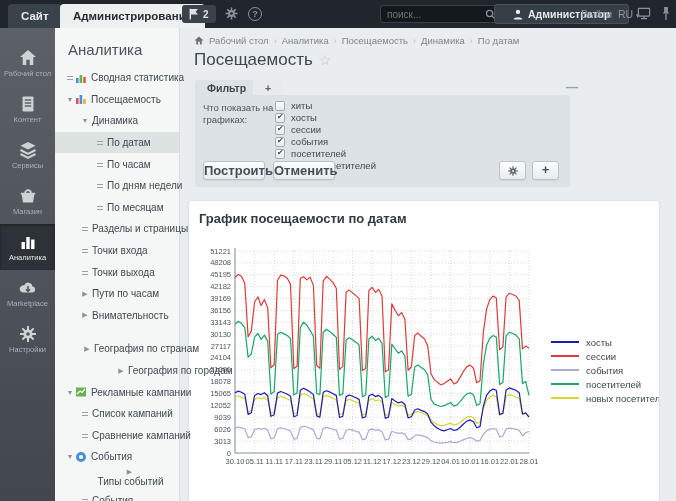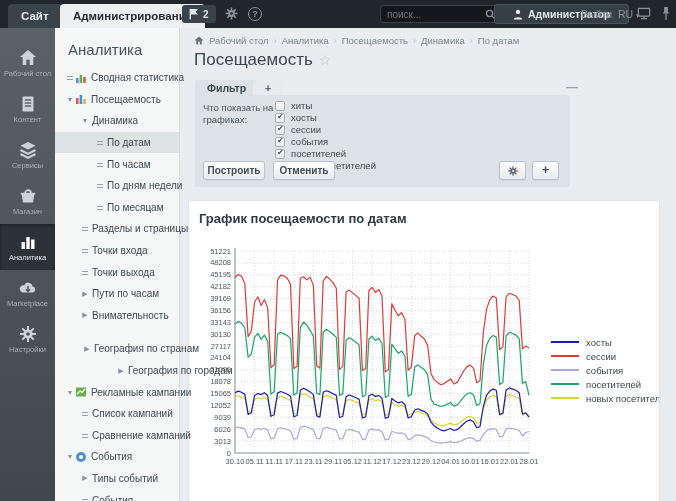--- a/index.html
+++ b/index.html
@@ -50,21 +50,21 @@
   .f-tab.main { left:15px; background:#dce2e5; }
   .f-tab.add { left:73px; background:#e7ebed; color:#5a646b; font-weight:bold; }
   .f-min { position:absolute; left:386px; top:52px; color:#98a1a7; font-size:12px; font-weight:bold; cursor:pointer; }
   .f-body { position:absolute; left:15px; top:67px; width:375px; height:92px; background:#dce2e5; border-radius:0 3px 3px 3px; }
   .f-label { position:absolute; left:8px; top:7px; width:88px; font-size:9.5px; color:#4c565e; line-height:12px; }
   .f-opts { position:absolute; left:80px; top:5px; }
   .f-opt { display:flex; align-items:center; height:11px; margin-bottom:1px; cursor:pointer; }
   .cbox { width:10px; height:10px; border:1px solid #a3adb3; border-radius:2px; background:linear-gradient(#fdfdfd,#e7ebed); margin-right:6px; position:relative; flex:none; }
   .cbox.on::after { content:"\2714"; position:absolute; left:1px; top:-2px; font-size:8px; color:#474f56; }
   .f-opt span.olbl { font-size:9.5px; color:#3f4950; }
-  .btn { position:absolute; height:19px; border:1px solid #b9c2c7; border-radius:3px; background:linear-gradient(#fdfefe,#e7ecee); font-size:10px; color:#434e56; font-weight:bold; text-align:center; line-height:17px; cursor:pointer; box-shadow:0 1px 1px rgba(0,0,0,.06); font-family:"Liberation Sans",sans-serif; }
+  .btn { position:absolute; height:19px; border:1px solid #b9c2c7; border-radius:3px; background:linear-gradient(#fdfefe,#e7ecee); font-size:13px; color:#434e56; font-weight:bold; text-align:center; line-height:17px; cursor:pointer; box-shadow:0 1px 1px rgba(0,0,0,.06); font-family:"Liberation Sans",sans-serif; }
   .b-build { left:8px; top:66px; width:62px; }
   .b-cancel { left:78px; top:66px; width:62px; }
   .b-gear { left:304px; top:66px; width:27px; color:#5c666d; }
   .b-plus { left:337px; top:66px; width:27px; font-size:13px; line-height:16px; }
 
   
   .card { position:absolute; left:8px; top:172px; width:472px; height:305px; background:#ffffff; border:1px solid #e0e5e7; border-radius:3px; box-shadow:0 1px 2px rgba(0,0,0,.05); overflow:hidden; }
   .card h2 { position:absolute; left:10px; top:10px; font-size:13px; color:#2f3a41; font-weight:bold; }
   #chart-svg { position:absolute; left:6px; top:44px; }
   .legend { position:absolute; left:362px; top:134px; }
@@ -299,21 +299,21 @@
         <span style="margin-left:2px;">Сравнение кампаний</span>
       </div>
       <div class="menu-row" style="padding-left: 10px;">
         <span class="m-marker">▼</span>
         <svg class="m-ico" width="12" height="12" viewBox="0 0 12 12">
           <circle cx="6" cy="6" r="5" fill="#4a90d9"></circle>
           <circle cx="6" cy="6" r="2" fill="#ffffff"></circle>
         </svg>
         <span style="margin-left:0px;">События</span>
       </div>
-      <div class="menu-row" style="padding-left: 25px;">
+      <div class="menu-row" style="padding-left: 25px; flex-direction: column;">
         <span class="m-marker">▶</span>
         <span style="margin-left:2px;">Типы событий</span>
       </div>
       <div class="menu-row" style="padding-left: 25px;">
         <span class="m-marker"><span class="m-dash" style="margin:0;"></span></span>
         <span style="margin-left:2px;">События</span>
       </div>
     </div>
 </div>
 

